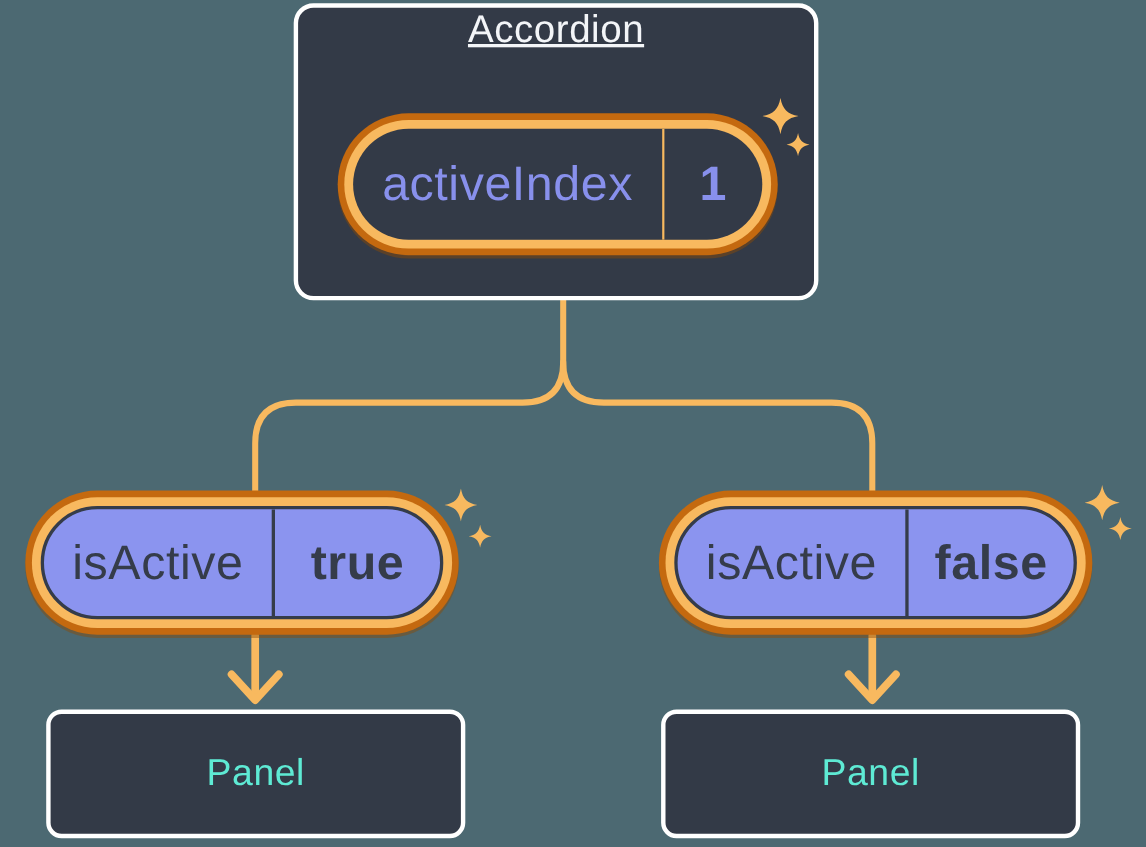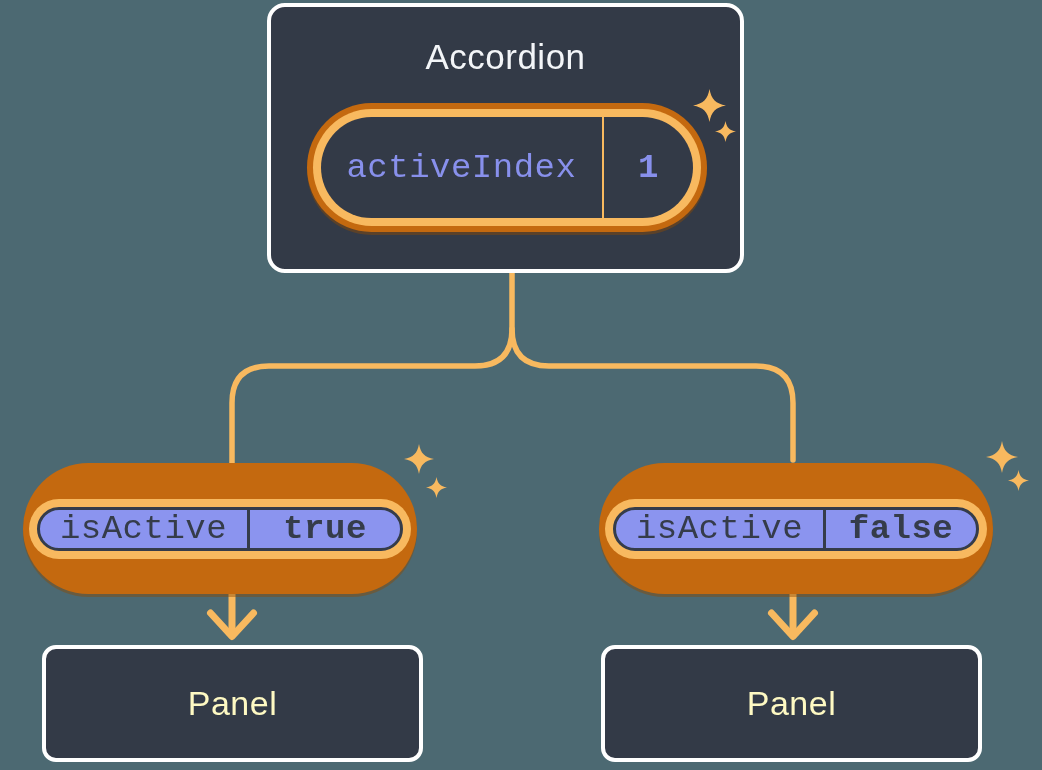--- a/index.html
+++ b/index.html
@@ -11,55 +11,55 @@
   svg{display:block;}
   .connector-layer{position:absolute;left:0;top:0;pointer-events:none;}
 
   
   .node-box{
     position:absolute;box-sizing:border-box;
     background:#333A47;border:4px solid #FFFFFF;border-radius:18px;
   }
   .root-box{left:267px;top:3px;width:477px;height:270px;}
   .node-title{
-    margin-top:30px;text-align:center;
-    font-size:35px;font-weight:500;letter-spacing:.5px;color:#F3F5F8;
+    text-align:center;
+    font-size:35px;font-weight:500;letter-spacing:.5px;color:#F3F5F8;text-decoration:underline;
   }
   .panel-box{
     position:absolute;box-sizing:border-box;top:645px;width:381px;height:117px;
     background:#333A47;border:4px solid #FFFFFF;border-radius:14px;
     display:flex;align-items:center;justify-content:center;
   }
   .panel-left{left:42px;}
   .panel-right{left:601px;}
-  .panel-label{font-size:34px;font-weight:500;letter-spacing:.5px;color:#fef9c3;}
+  .panel-label{font-size:34px;font-weight:500;letter-spacing:.5px;color:#5eead4;}
 
   
   .pill{
     position:absolute;box-sizing:border-box;display:flex;
     background:#C4690F;border-radius:999px;padding:6px;
     box-shadow:0 3px 0 rgba(140,76,4,.45);
   }
   .pill-mid{flex:1;display:flex;background:#F8B95F;border-radius:999px;padding:8px;}
   .pill-body{flex:1;display:flex;border-radius:999px;overflow:hidden;box-sizing:border-box;}
   .pill-body.state{background:#333A47;}
   .pill-body.prop{background:#8B94EF;border:3px solid #353C4A;}
-  .cell{display:flex;align-items:center;justify-content:center;font-size:34px;letter-spacing:.5px;font-family:Liberation Mono, monospace;}
+  .cell{display:flex;align-items:center;justify-content:center;font-size:44px;letter-spacing:.5px;}
   .state .cell{color:#8890EC;}
   .prop  .cell{color:#353C4A;}
   .cell.value{font-weight:700;}
   .divider{flex:0 0 auto;}
   .state .divider{width:2px;background:#F8B95F;}
   .prop  .divider{width:3px;background:#353C4A;}
 
   .state-pill{left:36px;top:96px;width:400px;height:129px;}
   .state-pill .cell.name{flex:0 0 75.5%;}
   .state-pill .cell.value{flex:1;}
 
-  .prop-pill{top:463px;width:394px;height:131px;align-items:center;}
+  .prop-pill{top:446px;width:394px;height:131px;}
   .prop-pill-left{left:23px;}
   .prop-pill-right{left:599px;}
   .prop-pill .cell.name{flex:0 0 57.5%;}
   .prop-pill .cell.value{flex:1;}
 
   .sparkle{position:absolute;pointer-events:none;}
 </style>
 </head>
 <body>
 

